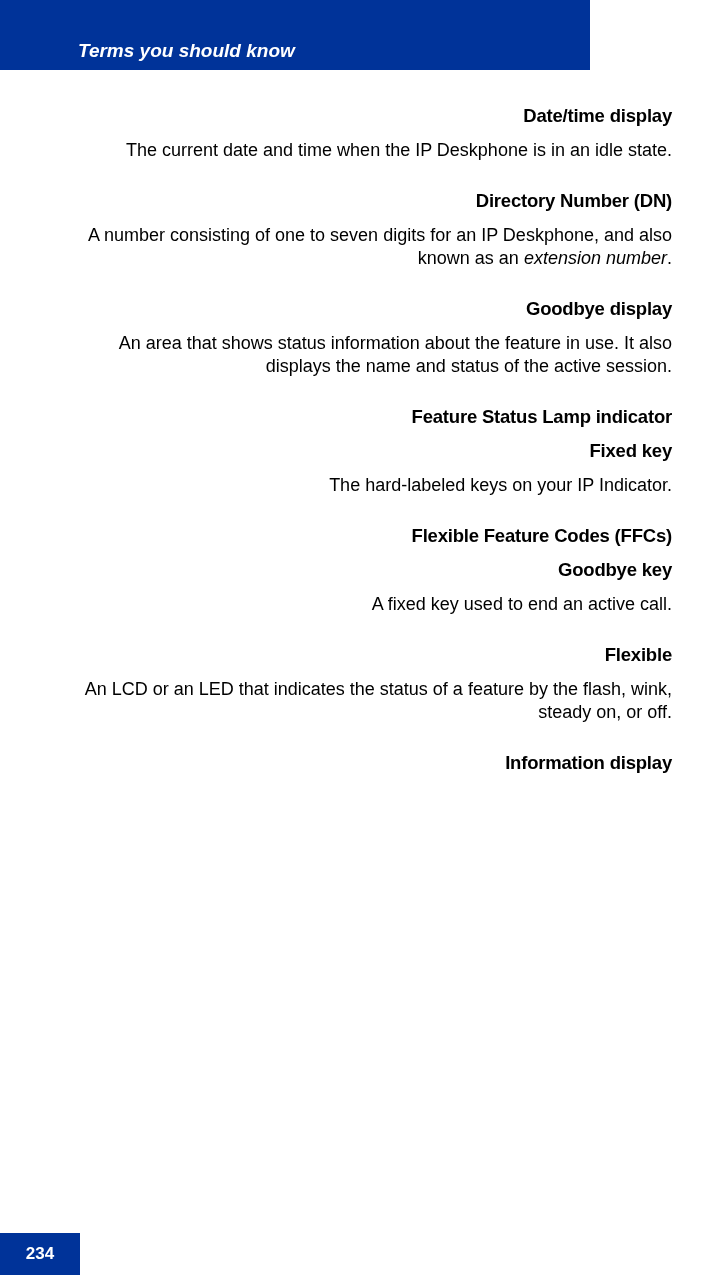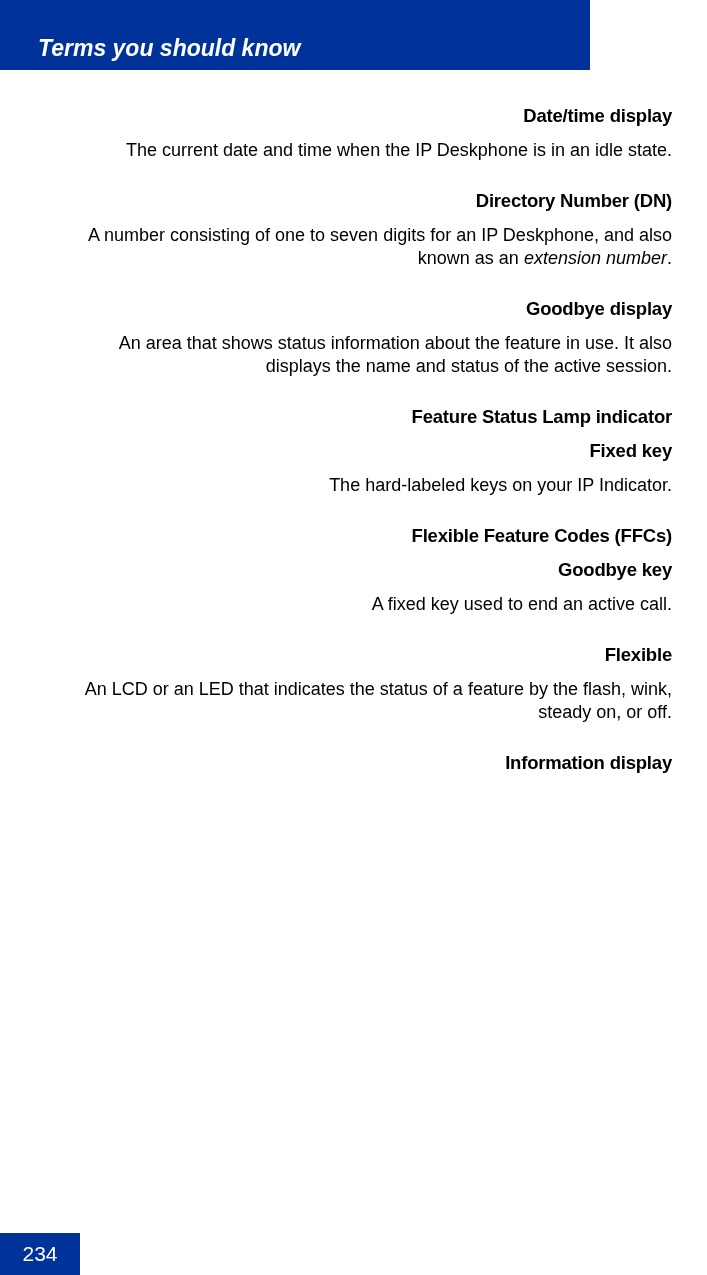--- a/index.html
+++ b/index.html
@@ -19,22 +19,23 @@
     background: #003399;
     display: flex;
     align-items: flex-end;
     padding-left: 38px;
     padding-bottom: 8px;
   }
   .header-title {
     color: #fff;
     font-weight: bold;
     font-style: italic;
-    font-size: 23px;
+    font-size: 19px;
     font-family: Helvetica, Arial, sans-serif;
+    margin-left: 40px;
   }
   .content {
     position: absolute;
     top: 105px;
     left: 40px;
     right: 35px;
     text-align: right;
   }
   .term {
     font-weight: bold;
@@ -57,22 +58,22 @@
     left: 0;
     width: 80px;
     height: 42px;
     background: #003399;
     display: flex;
     align-items: center;
     justify-content: center;
   }
   .page-number {
     color: #fff;
-    font-weight: normal;
-    font-size: 21px;
+    font-weight: bold;
+    font-size: 17px;
   }
 </style>
 </head>
 <body>
 
 <div class="header-bar">
   <span class="header-title">Terms you should know</span>
 </div>
 
 <div class="content">

